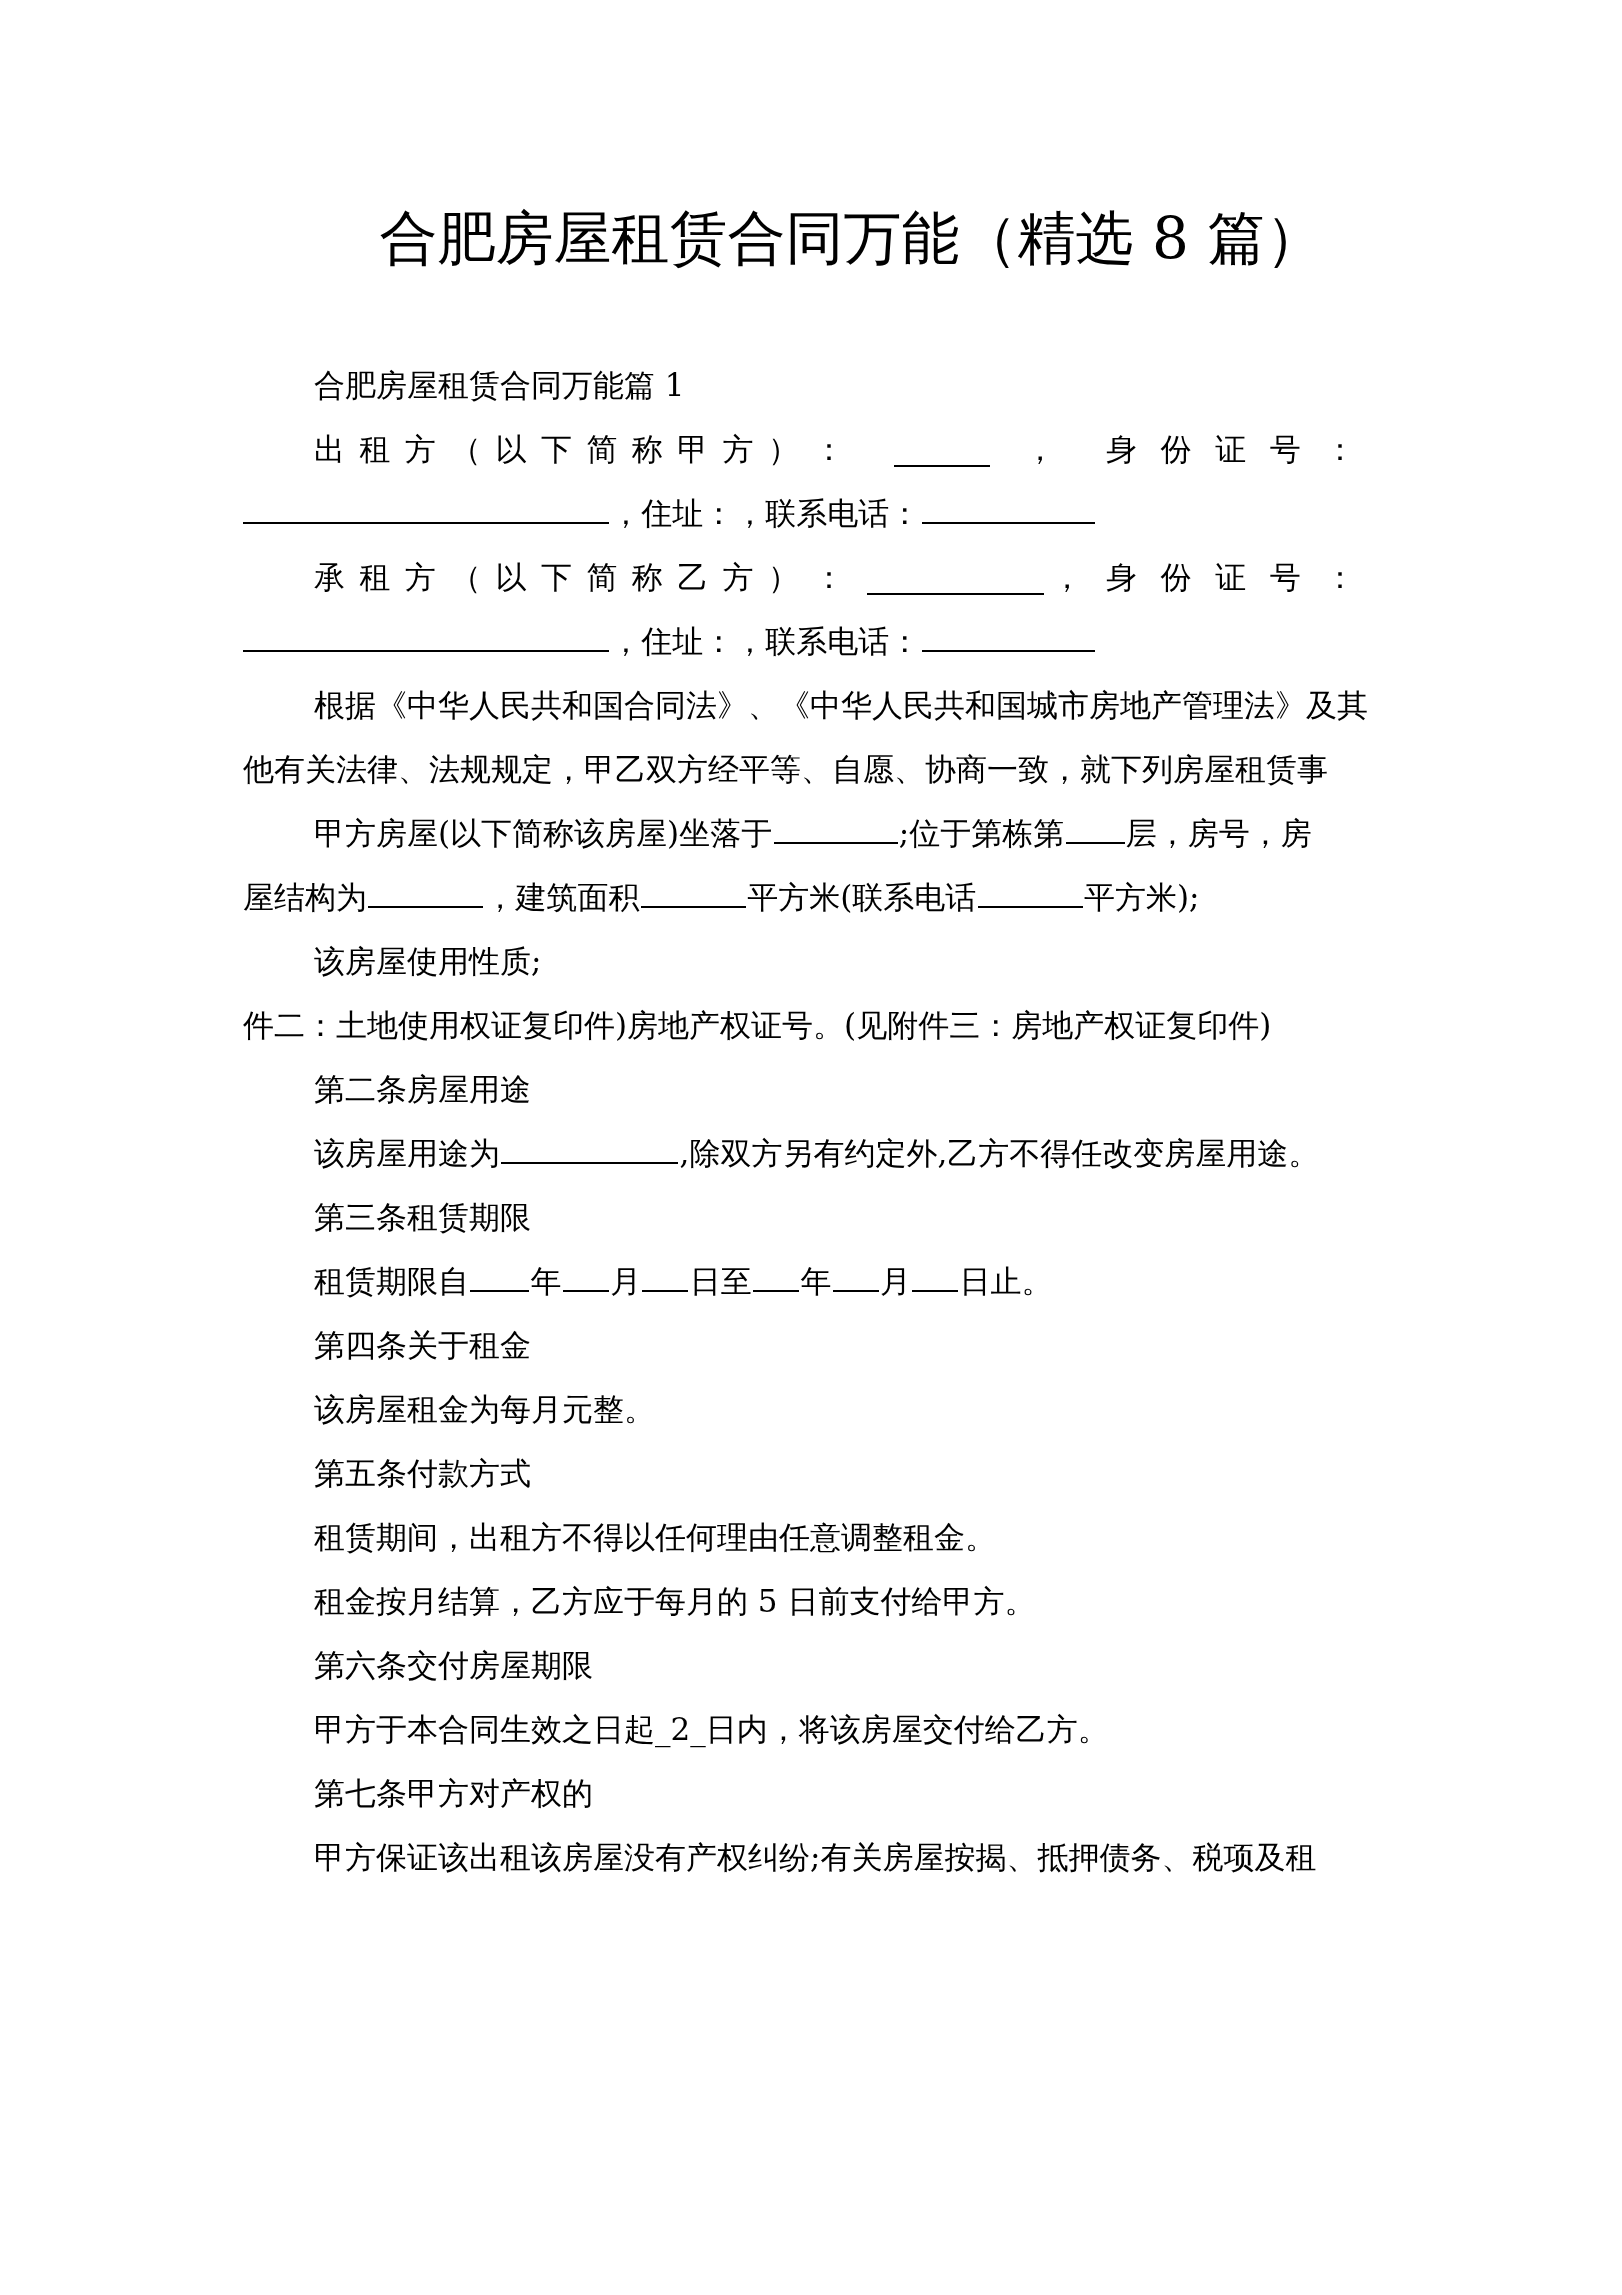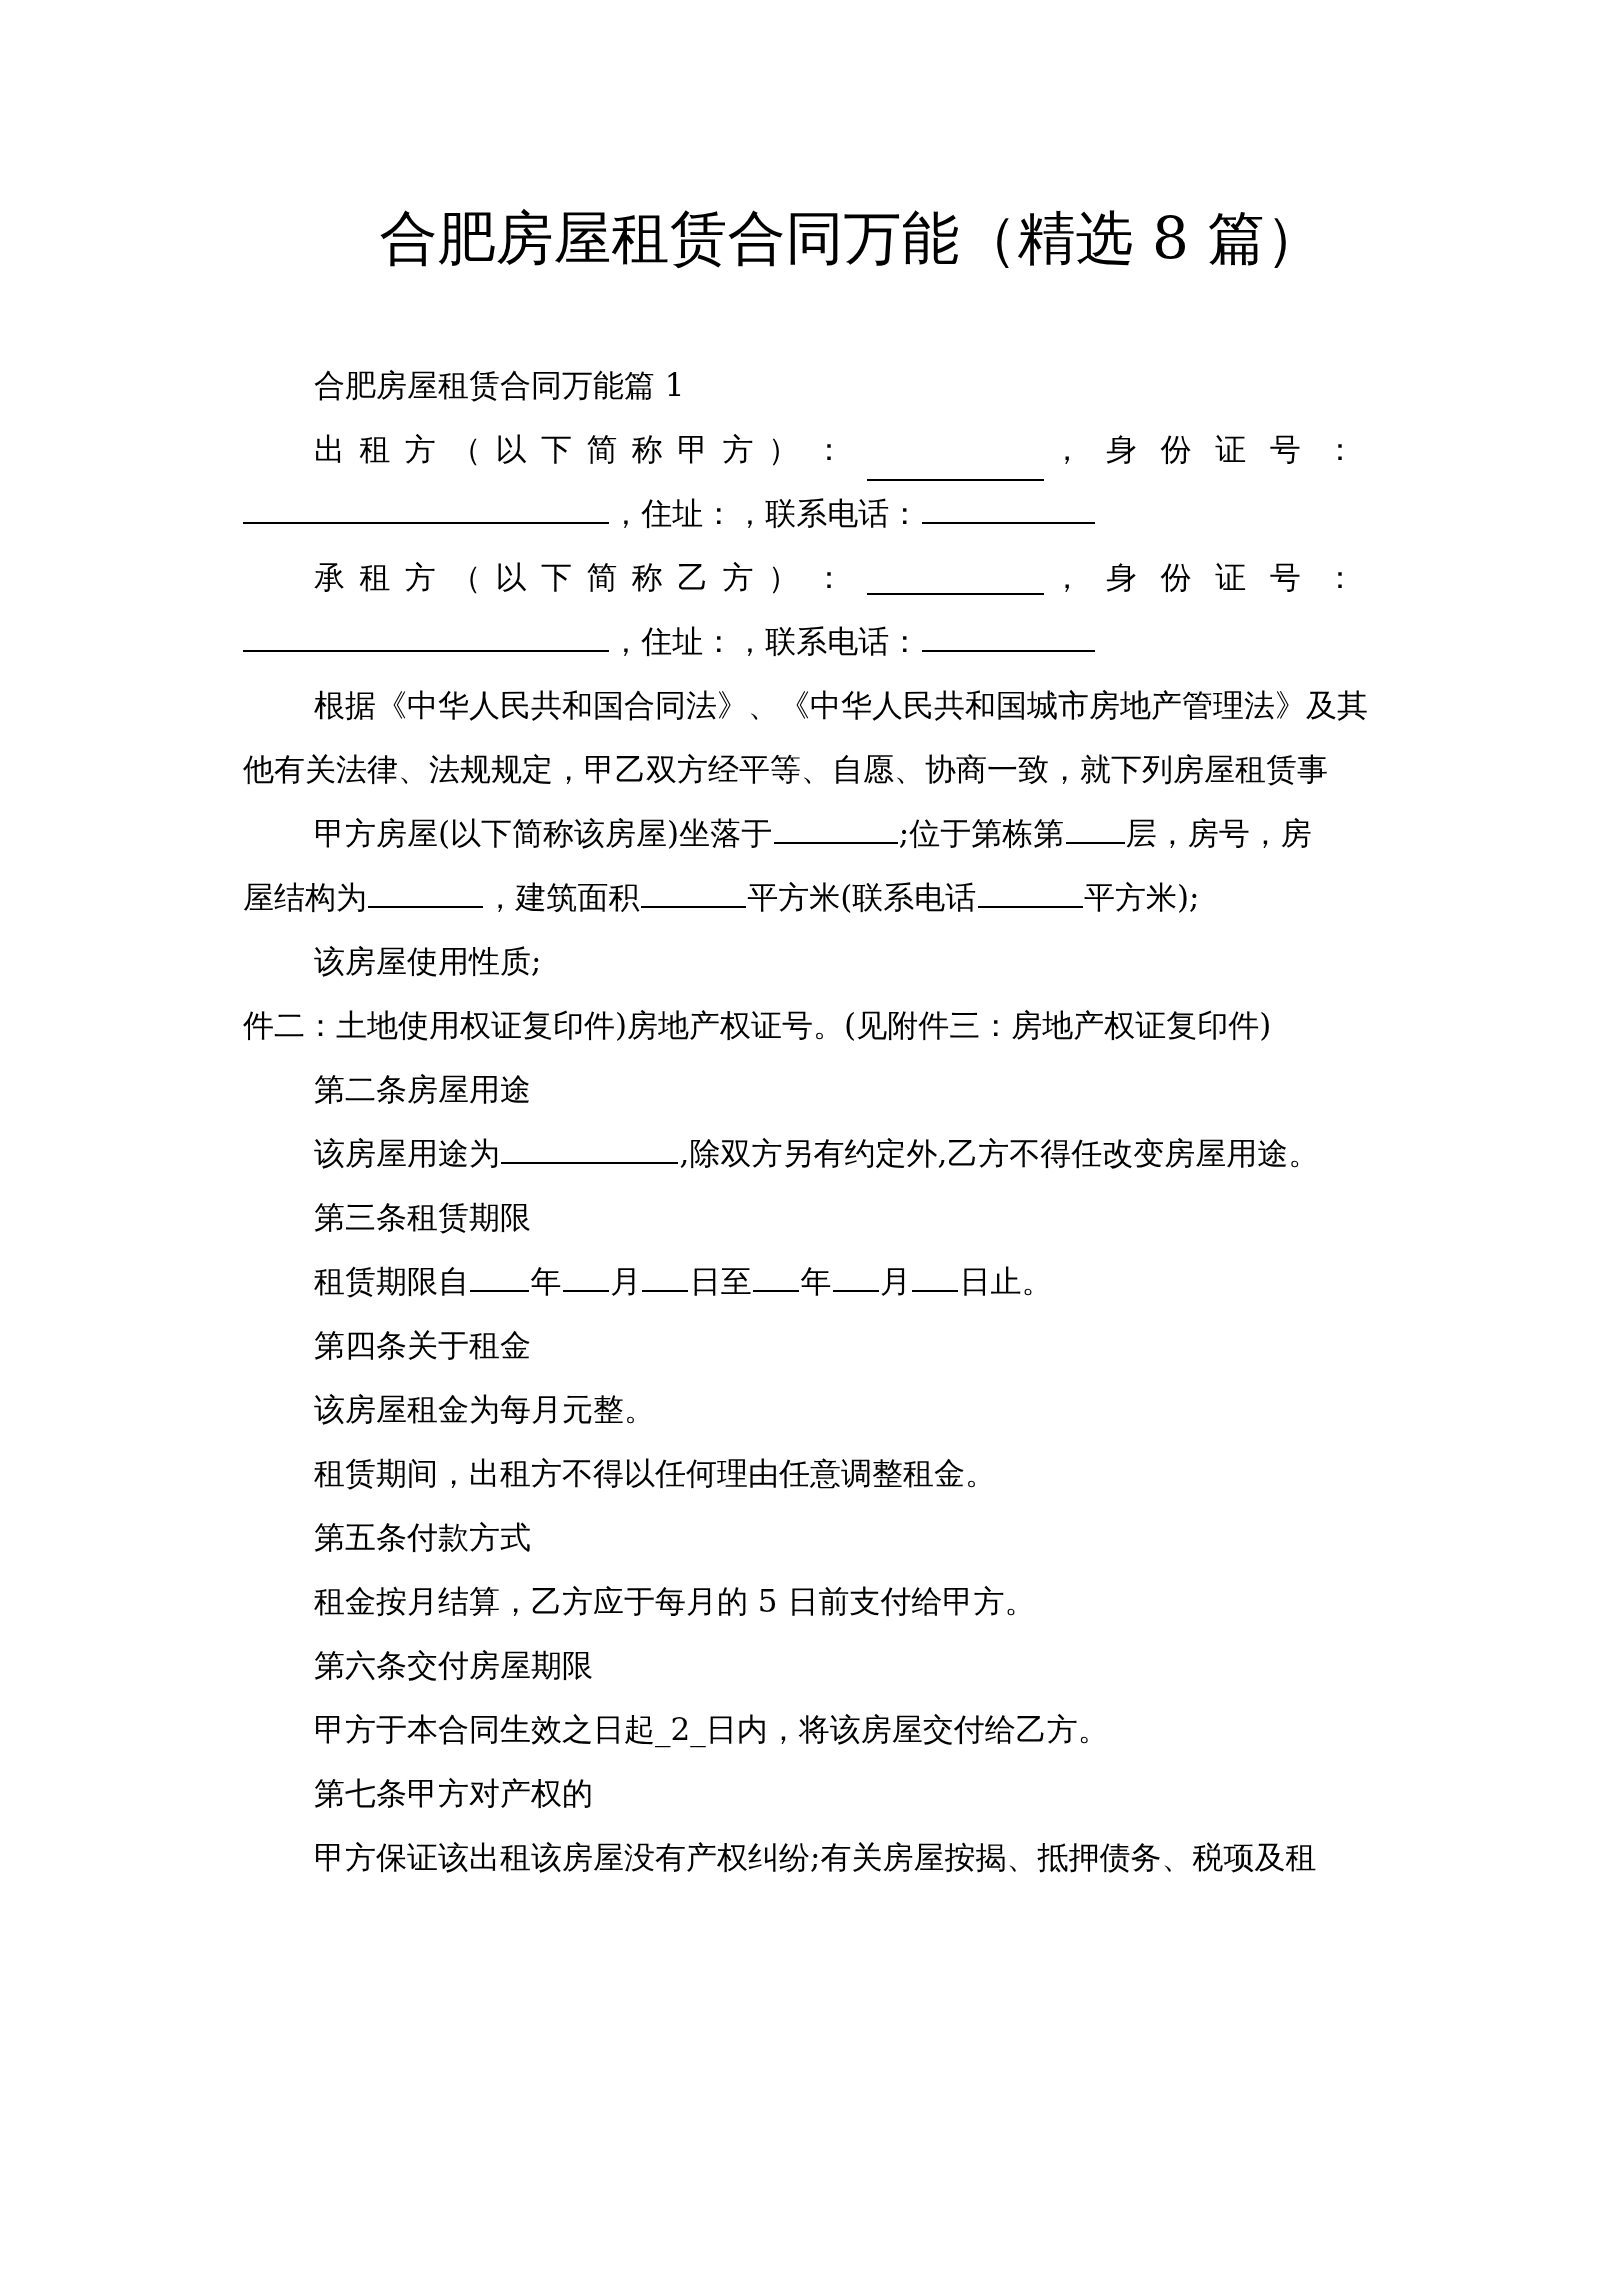--- a/index.html
+++ b/index.html
@@ -63,21 +63,21 @@
 <body>
 
 <div class="page">
 
   <div class="title">合肥房屋租赁合同万能（精选 8 篇）</div>
 
   <div class="body">
 
     <div class="line indent">合肥房屋租赁合同万能篇 1</div>
 
-    <div class="line indent" style="display:flex; align-items:flex-end;">
+    <div class="line indent" style="display:flex; align-items:center;gap:27px;">
       <span style="letter-spacing:14.4px;">出租方（以下简称甲方）：</span>
       <span class="blank" style="width:190px; margin-left:7.9px; margin-right:7.9px;"></span>
       <span style="margin-right:23.6px;">，</span>
       <span style="letter-spacing:23.6px;">身份证号：</span>
     </div>
 
     <div class="line">
       <span class="blank" style="width:366px; margin-left:0;"></span><span>，住址：，联系电话：</span><span class="blank" style="width:173px;"></span>
     </div>
 
@@ -109,23 +109,23 @@
       <span>该房屋用途为</span><span class="blank" style="width:177px;"></span><span>,除双方另有约定外,乙方不得任改变房屋用途。</span>
     </div>
 
     <div class="line indent">第三条租赁期限</div>
     <div class="line indent">
       <span>租赁期限自</span><span class="blank" style="width:59px;"></span><span>年</span><span class="blank" style="width:46px;"></span><span>月</span><span class="blank" style="width:46px;"></span><span>日至</span><span class="blank" style="width:46px;"></span><span>年</span><span class="blank" style="width:46px;"></span><span>月</span><span class="blank" style="width:46px;"></span><span>日止。</span>
     </div>
 
     <div class="line indent">第四条关于租金</div>
     <div class="line indent">该房屋租金为每月元整。</div>
+    <div class="line indent">第五条付款方式</div>
+
     <div class="line indent">租赁期间，出租方不得以任何理由任意调整租金。</div>
-
-    <div class="line indent">第五条付款方式</div>
     <div class="line indent">租金按月结算，乙方应于每月的 5 日前支付给甲方。</div>
 
     <div class="line indent">第六条交付房屋期限</div>
     <div class="line indent">甲方于本合同生效之日起_2_日内，将该房屋交付给乙方。</div>
 
     <div class="line indent">第七条甲方对产权的</div>
     <div class="line indent">甲方保证该出租该房屋没有产权纠纷;有关房屋按揭、抵押债务、税项及租</div>
 
   </div>
 </div>

